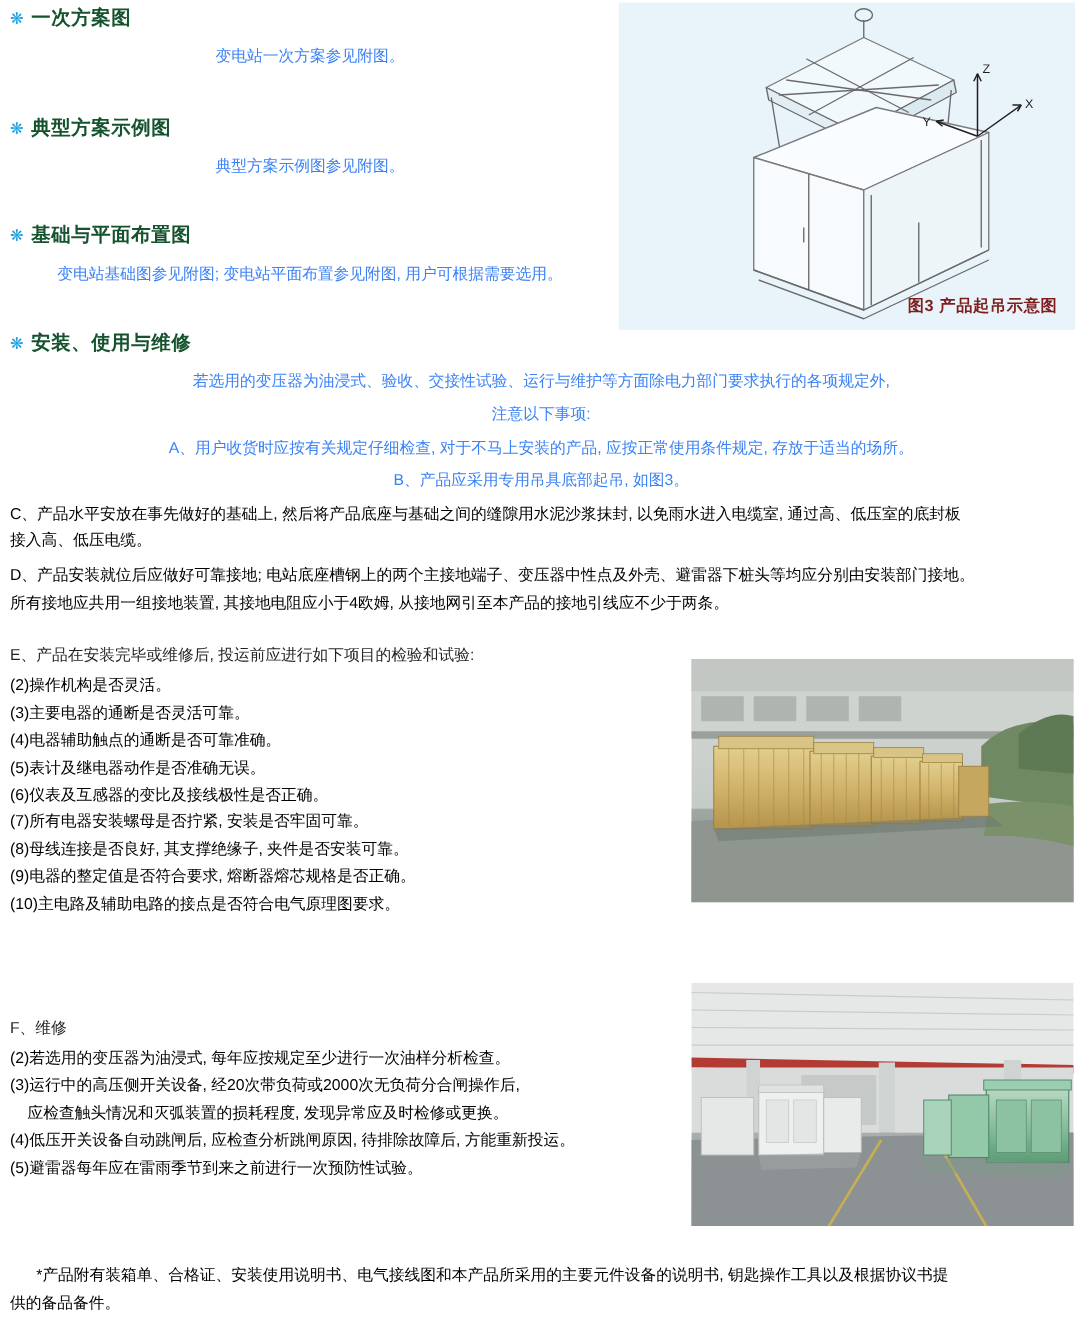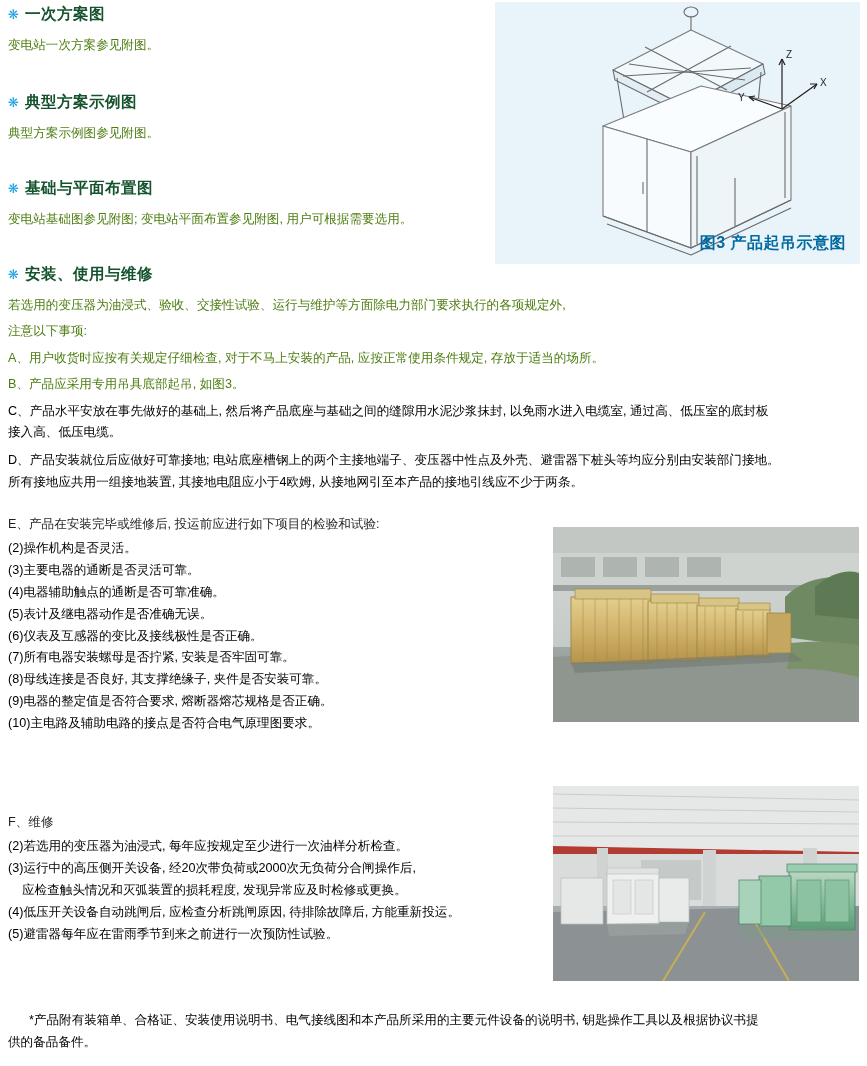--- a/index.html
+++ b/index.html
@@ -42,21 +42,22 @@
     font-size: 15.5px;
     font-weight: bold;
     letter-spacing: 0.5px;
     white-space: nowrap;
   }
 
   .para {
     font-size: 12.6px;
     line-height: 1.62;
     margin: 0 0 11px 0;
-    color: #4d7c0f;
+    color: #3b82f6;
+    text-align: center;
   }
   .para.tight { margin-bottom: 6px; }
 
   .block-1 { position: absolute; left: 8px; top: 4px; width: 480px; }
   .block-2 { position: absolute; left: 8px; top: 92px; width: 480px; }
   .block-3 { position: absolute; left: 8px; top: 178px; width: 480px; }
   .block-4 { position: absolute; left: 8px; top: 264px; width: 850px; }
 
   
   .fig-box {
@@ -64,23 +65,23 @@
     left: 495px;
     top: 2px;
     width: 365px;
     height: 262px;
     background: #e8f4fa;
   }
   .fig-caption {
     position: absolute;
     right: 14px;
     bottom: 10px;
-    font-size: 16px;
+    font-size: 13px;
     font-weight: bold;
-    color: #0369a1;
+    color: #7f1d1d;
     letter-spacing: 0.5px;
   }
   .axis-label {
     font-size: 10px;
     fill: #231f20;
     font-family: "Liberation Sans", sans-serif;
   }
 
   
   .photo {

